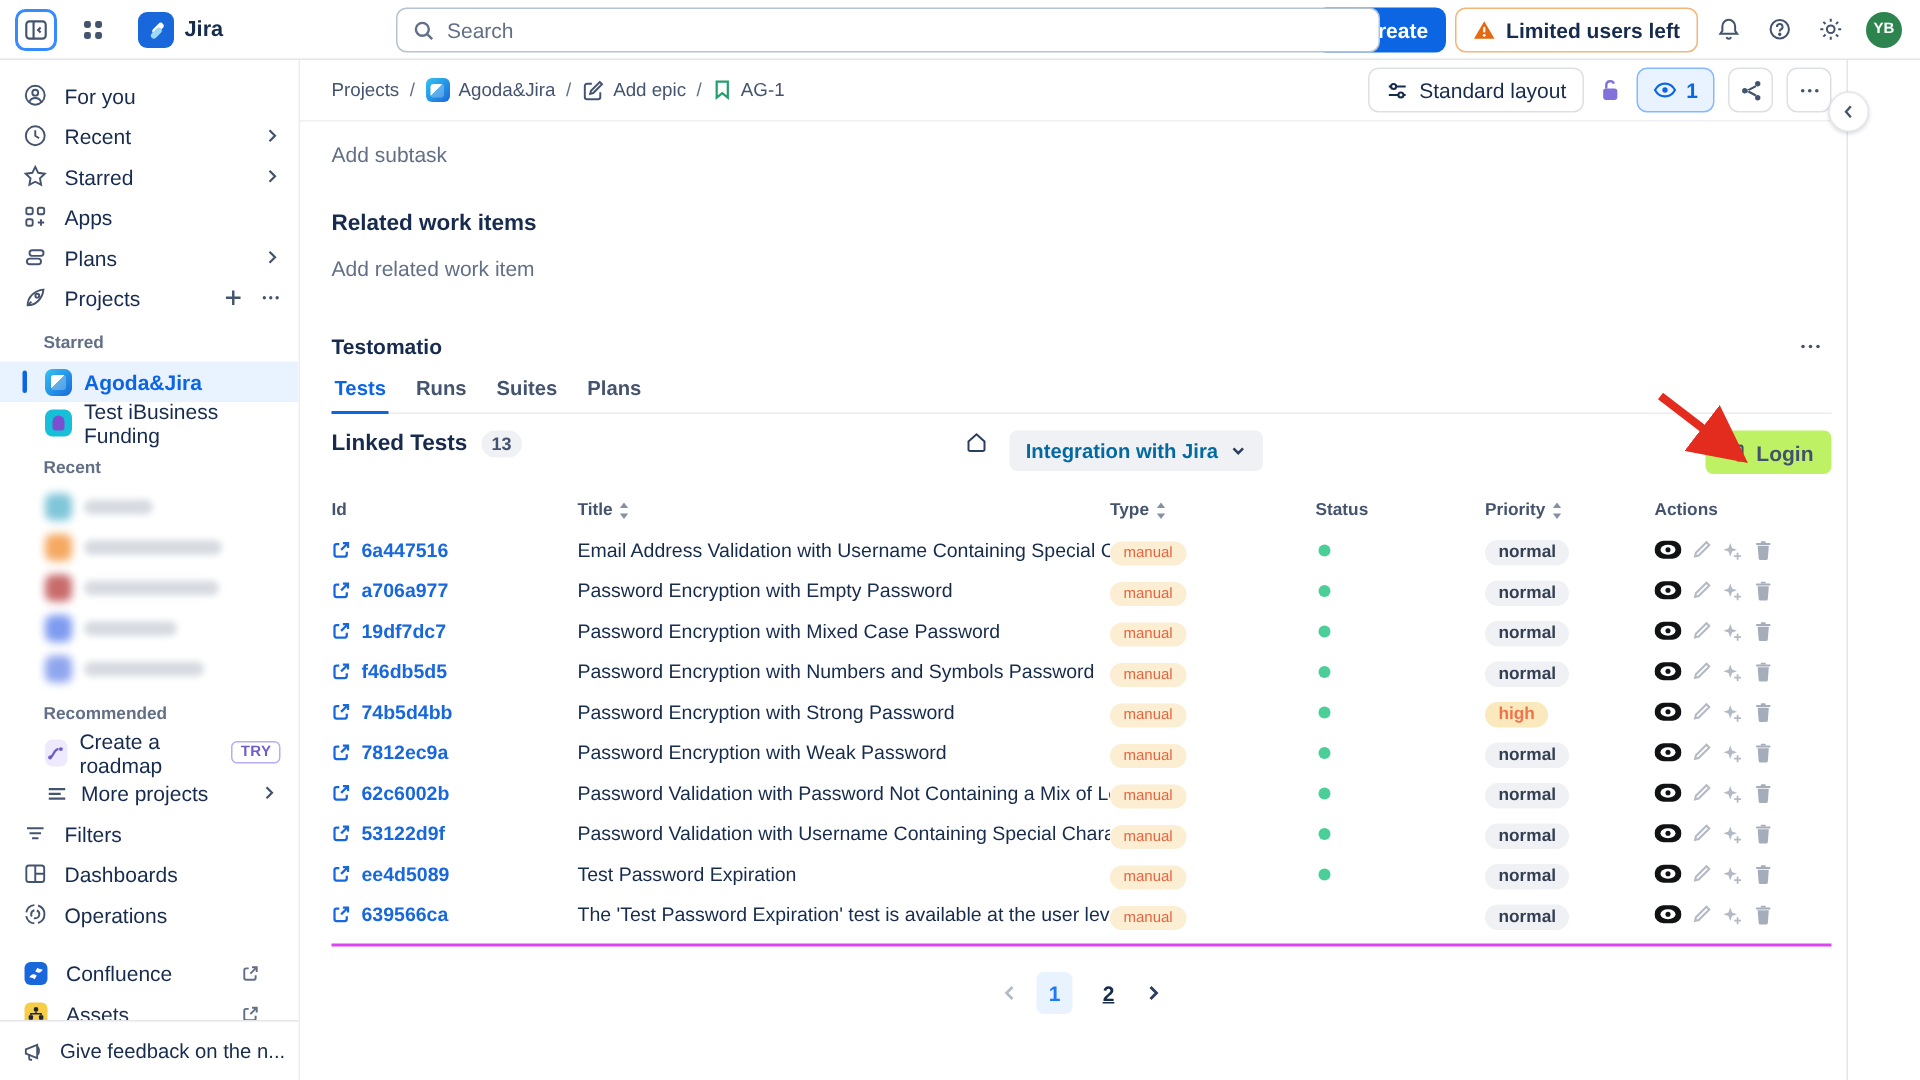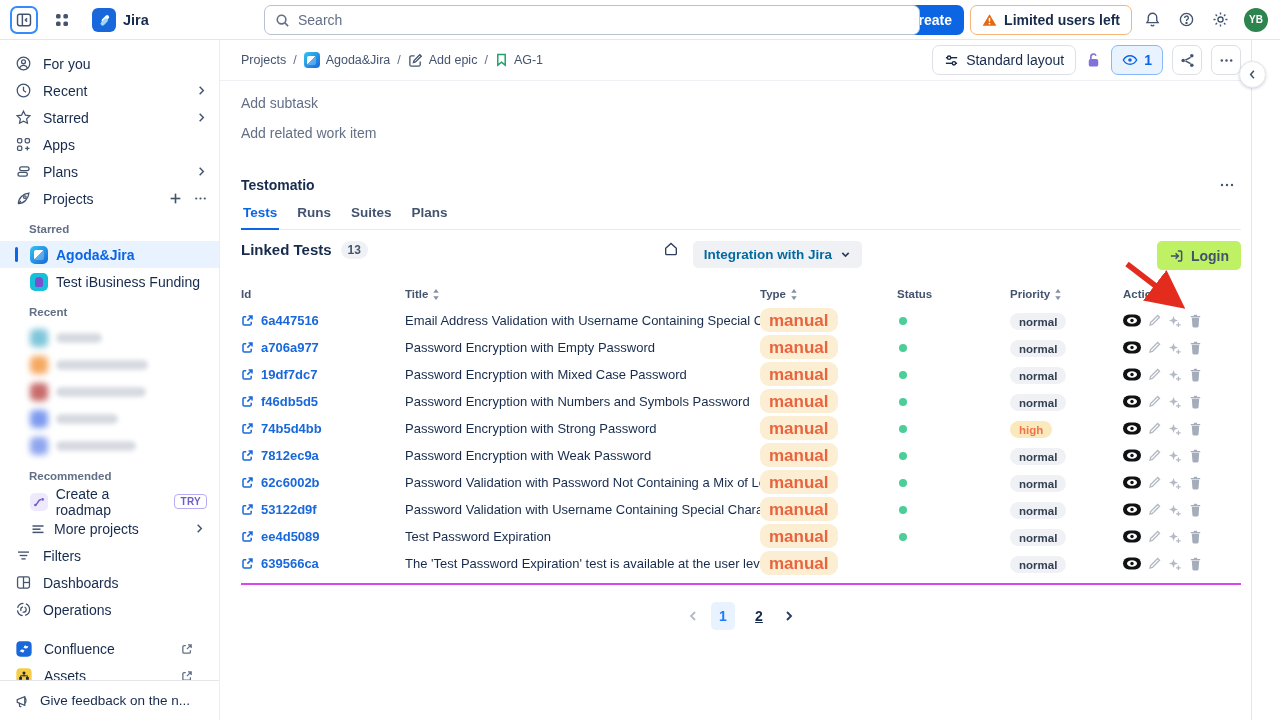--- a/index.html
+++ b/index.html
@@ -29,21 +29,21 @@
     display:flex; align-items:center; gap:6px; padding:0 12px; font-size:14px; font-weight:600; }
   .limited-btn { height:30px; border:1px solid #F5B579; border-radius:7px; background:#fff;
     display:flex; align-items:center; gap:7px; padding:0 11px; font-size:14px; font-weight:600; color:#172B4D; }
   .avatar { width:24px; height:24px; border-radius:50%; background:#2E844E; color:#fff;
     font-size:10px; font-weight:700; display:flex; align-items:center; justify-content:center; margin-left:4px; }
 
   
   .shell { display:flex; height:680px; }
 
   
-  .sidebar { width:220px; background:#fff; border-right:1px solid #EBEDF0;
+  .sidebar { width:200px; background:#fff; border-right:1px solid #EBEDF0;
     display:flex; flex-direction:column; }
   .sb-scroll { flex:1; padding-top:10px; overflow:hidden; }
   .nav-item { display:flex; align-items:center; gap:11px; height:27px; padding:0 12px 0 15px;
     font-size:14px; color:#172B4D; width:100%; text-align:left; }
   .nav-item .lbl { flex:1; }
   .nav-item .trail { color:#44546F; display:flex; gap:12px; align-items:center; }
   .group-header { font-size:11.5px; font-weight:700; color:#626F86; padding:11px 0 6px 29px; }
   .proj-item { display:flex; align-items:center; gap:8px; height:27px; padding-left:30px;
     font-size:14px; color:#172B4D; position:relative; width:100%; text-align:left; }
   .proj-item.active { background:#E9F2FF; color:#0C66E4; font-weight:600; }
@@ -111,21 +111,21 @@
     gap:7px; padding:0 12px; font-size:14px; font-weight:600; color:#42526E; }
 
   .lt-table { margin-top:10px; border-bottom:2px solid #d946ef; padding-bottom:6px; }
   .thead, .trow { display:grid; grid-template-columns:164px 355px 137px 113px 113px 1fr; align-items:center; }
   .thead { height:26px; font-size:11.5px; font-weight:600; color:#44546F; }
   .th { display:flex; align-items:center; gap:4px; }
   .trow { height:27px; font-size:13px; }
   .id-cell { display:flex; align-items:center; gap:7px; color:#1868DB; }
   .id-link { color:#1868DB; font-weight:700; font-size:13px; text-decoration:none; }
   .title-cell { white-space:nowrap; overflow:hidden; color:#172B4D; padding-right:6px; }
-  .badge-type { background:#FCEED2; color:#E8643F; font-size:17px; font-weight:700;
+  .badge-type { background:#FCEED2; color:#E8643F; font-size:10px; font-weight:400;
     border-radius:9px; padding:2.5px 9px; }
   .dot { width:8px; height:8px; border-radius:50%; background:#4BCE97; display:inline-block; margin-left:2px; }
   .badge-prio { font-size:11.5px; font-weight:600; border-radius:9px; padding:2.5px 9px; }
   .badge-prio.normal { background:#F0F1F4; color:#333F52; }
   .badge-prio.high { background:#FBE9BE; color:#F2734A; }
   .actions-cell { display:flex; align-items:center; gap:7px; }
   .act-gray { color:#B3BAC5; }
 
   .pagination { display:flex; align-items:center; justify-content:center; gap:12px; margin-top:17px; }
   .page-prev { color:#B3BAC5; }
@@ -549,20 +549,21 @@
                 <circle cx="13" cy="8" r="1.3"></circle>
               </svg>
           </span>
         </button>
       </div>
     </div>
 
     <div class="content-body">
       <a class="sec-add">Add subtask</a>
 
+      <h2 class="sec-title" style="margin-top:29px">Related work items</h2>
       <a class="sec-add">Add related work item</a>
 
       <div class="testo-head">
         <h3 class="testo-title">Testomatio</h3>
         <button class="testo-more">
           <svg width="16" height="16" viewBox="0 0 16 16" fill="#44546F">
               <circle cx="3" cy="8" r="1.2"></circle>
               <circle cx="8" cy="8" r="1.2"></circle>
               <circle cx="13" cy="8" r="1.2"></circle>
             </svg>

